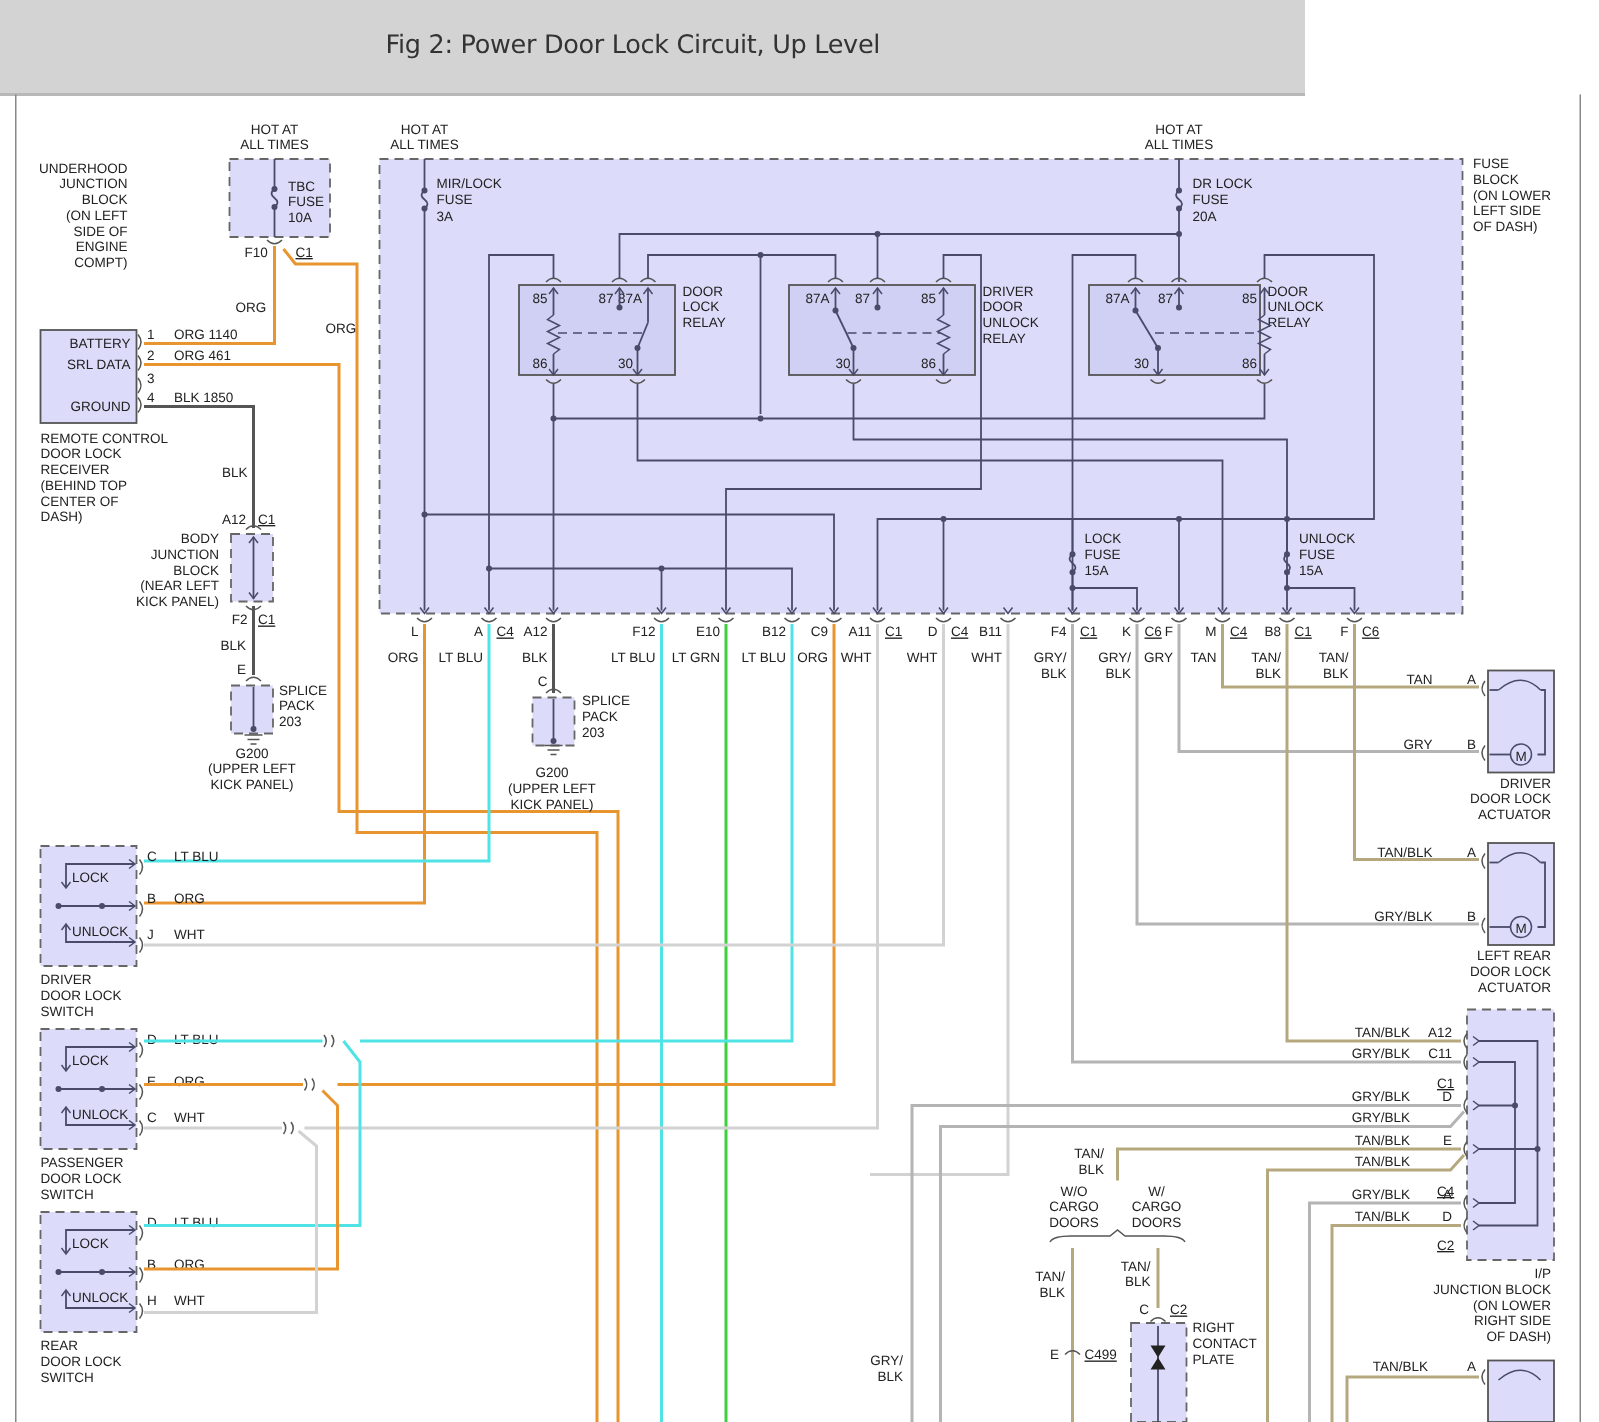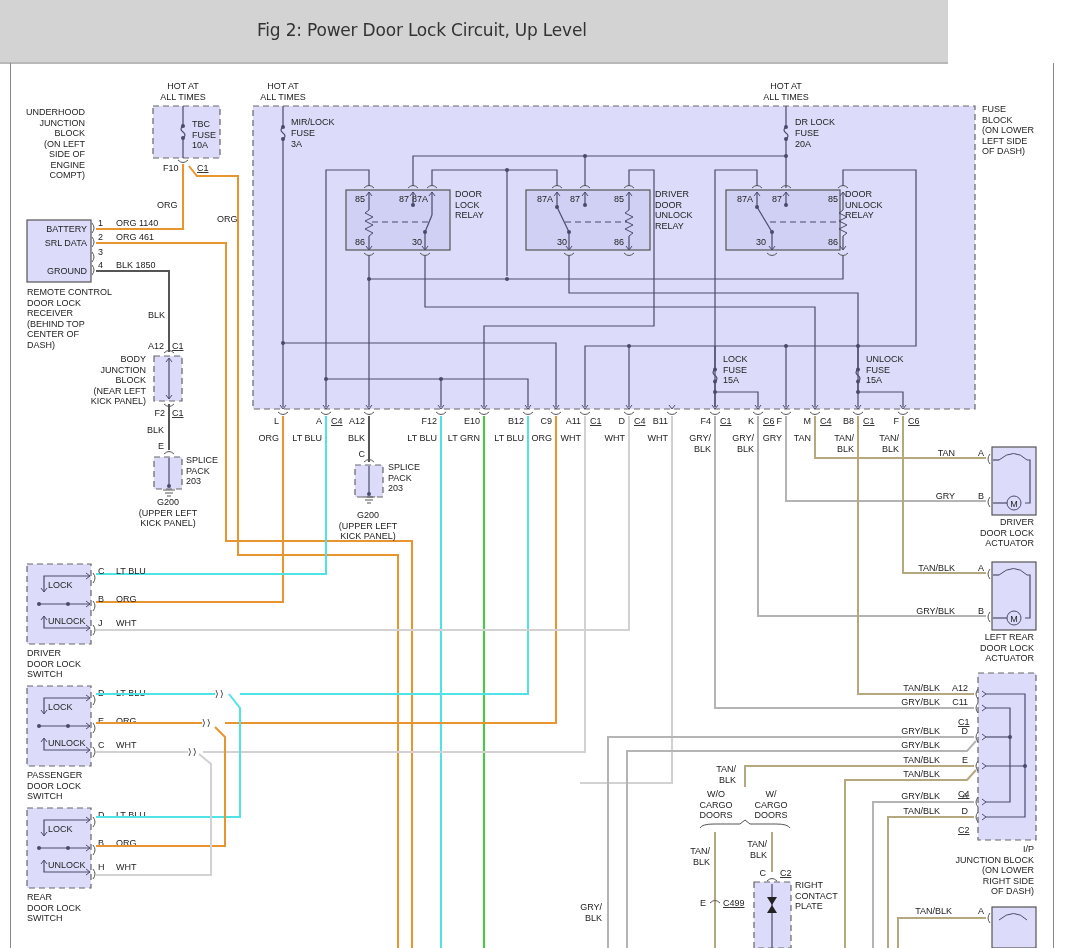--- a/index.html
+++ b/index.html
@@ -1,17 +1,17 @@
 <!DOCTYPE html>
 <html><head>
 <meta charset="utf-8">
 <style>
   html,body{margin:0;padding:0;background:#fff;}
   body{width:1066px;height:948px;overflow:hidden;position:relative;font-family:"Liberation Sans",sans-serif;}
-  .header{position:absolute;left:0;top:0;width:948px;height:62px;background:#d3d3d3;border-bottom:2px solid #b8b8b8;}
+  .header{position:absolute;left:0;top:0;width:870px;height:62px;background:#d3d3d3;border-bottom:2px solid #b8b8b8;}
   .header .title{position:absolute;left:257px;top:20px;font-size:17px;color:#333;font-family:"DejaVu Sans",sans-serif;letter-spacing:-0.2px;}
   .frame{position:absolute;left:10px;top:63px;width:1042px;height:900px;border-left:1px solid #888;border-right:1px solid #888;}
   svg{position:absolute;left:0;top:0;}
   svg text{font-family:"Liberation Sans",sans-serif;font-size:9px;fill:#222;}
 </style>
 </head>
 <body>
 
 <div class="header">
   <span class="title">Fig 2: Power Door Lock Circuit, Up Level</span>

